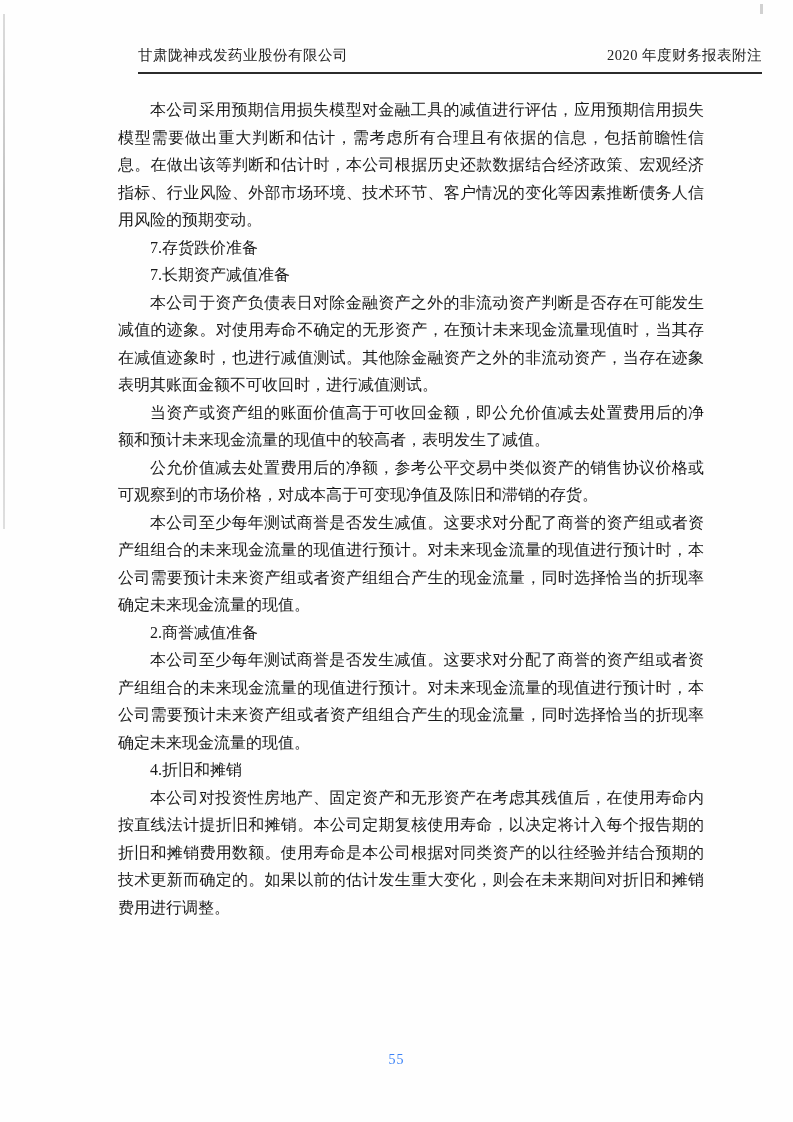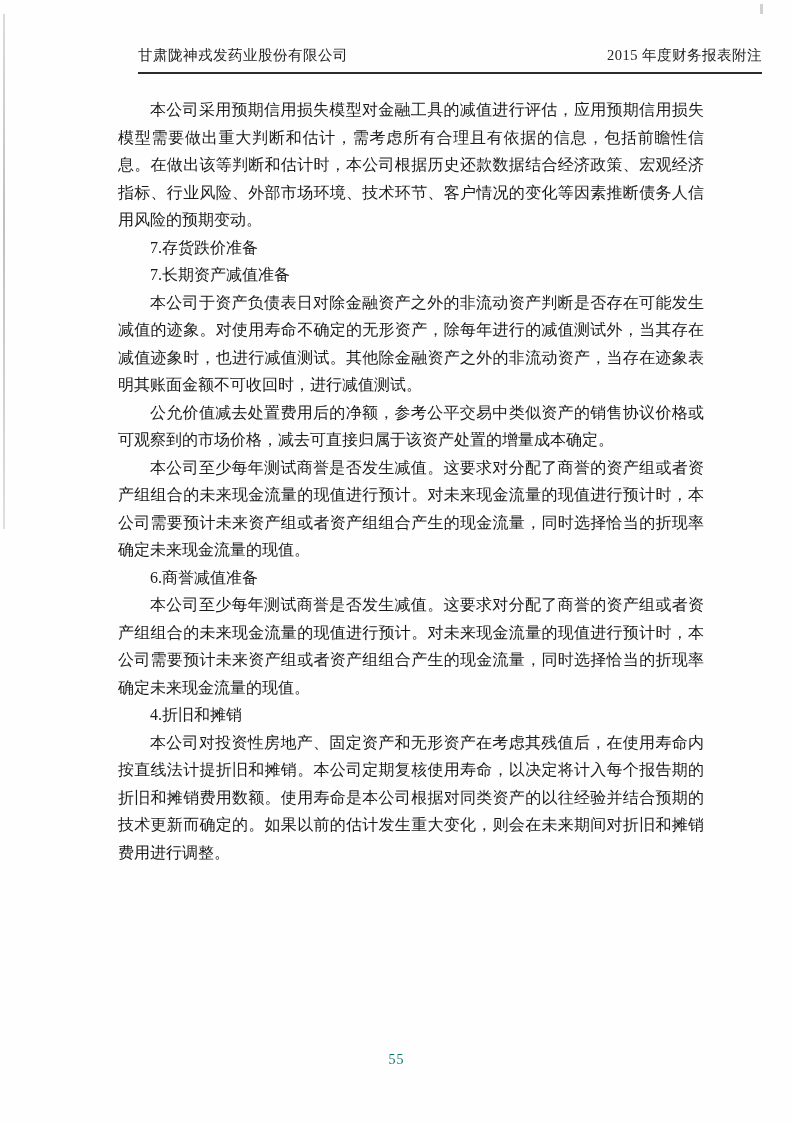--- a/index.html
+++ b/index.html
@@ -54,45 +54,46 @@
     word-break: break-all;
     color: #1a1a1a;
   }
   .block { text-indent: 2em; }
   .footer {
     position: absolute;
     left: 0; top: 1052px;
     width: 100%;
     text-align: center;
     font-size: 14px;
-    color: #0f766e;
+    color: #3b82f6;
     letter-spacing: 1px;
   }
 </style>
 </head>
 <body>
 
 <div class="page">
 
   <div class="scan-line-left"></div>
   <div class="scan-mark-topright"></div>
 
   <div class="header">
     <span>甘肃陇神戎发药业股份有限公司</span>
-    <span>2015 年度财务报表附注</span>
+    <span>2020 年度财务报表附注</span>
   </div>
 
   <div class="body-text">
     <div class="block">本公司采用预期信用损失模型对金融工具的减值进行评估，应用预期信用损失模型需要做出重大判断和估计，需考虑所有合理且有依据的信息，包括前瞻性信息。在做出该等判断和估计时，本公司根据历史还款数据结合经济政策、宏观经济指标、行业风险、外部市场环境、技术环节、客户情况的变化等因素推断债务人信用风险的预期变动。</div>
     <div class="block">7.存货跌价准备</div>
     <div class="block">7.长期资产减值准备</div>
-    <div class="block">本公司于资产负债表日对除金融资产之外的非流动资产判断是否存在可能发生减值的迹象。对使用寿命不确定的无形资产，除每年进行的减值测试外，当其存在减值迹象时，也进行减值测试。其他除金融资产之外的非流动资产，当存在迹象表明其账面金额不可收回时，进行减值测试。</div>
-    <div class="block">公允价值减去处置费用后的净额，参考公平交易中类似资产的销售协议价格或可观察到的市场价格，减去可直接归属于该资产处置的增量成本确定。</div>
+    <div class="block">本公司于资产负债表日对除金融资产之外的非流动资产判断是否存在可能发生减值的迹象。对使用寿命不确定的无形资产，在预计未来现金流量现值时，当其存在减值迹象时，也进行减值测试。其他除金融资产之外的非流动资产，当存在迹象表明其账面金额不可收回时，进行减值测试。</div>
+    <div class="block">当资产或资产组的账面价值高于可收回金额，即公允价值减去处置费用后的净额和预计未来现金流量的现值中的较高者，表明发生了减值。</div>
+    <div class="block">公允价值减去处置费用后的净额，参考公平交易中类似资产的销售协议价格或可观察到的市场价格，对成本高于可变现净值及陈旧和滞销的存货。</div>
     <div class="block">本公司至少每年测试商誉是否发生减值。这要求对分配了商誉的资产组或者资产组组合的未来现金流量的现值进行预计。对未来现金流量的现值进行预计时，本公司需要预计未来资产组或者资产组组合产生的现金流量，同时选择恰当的折现率确定未来现金流量的现值。</div>
-    <div class="block">6.商誉减值准备</div>
+    <div class="block">2.商誉减值准备</div>
     <div class="block">本公司至少每年测试商誉是否发生减值。这要求对分配了商誉的资产组或者资产组组合的未来现金流量的现值进行预计。对未来现金流量的现值进行预计时，本公司需要预计未来资产组或者资产组组合产生的现金流量，同时选择恰当的折现率确定未来现金流量的现值。</div>
     <div class="block">4.折旧和摊销</div>
     <div class="block">本公司对投资性房地产、固定资产和无形资产在考虑其残值后，在使用寿命内按直线法计提折旧和摊销。本公司定期复核使用寿命，以决定将计入每个报告期的折旧和摊销费用数额。使用寿命是本公司根据对同类资产的以往经验并结合预期的技术更新而确定的。如果以前的估计发生重大变化，则会在未来期间对折旧和摊销费用进行调整。</div>
   </div>
 
   <div class="footer">
     <span>55</span>
   </div>
 
 </div>

